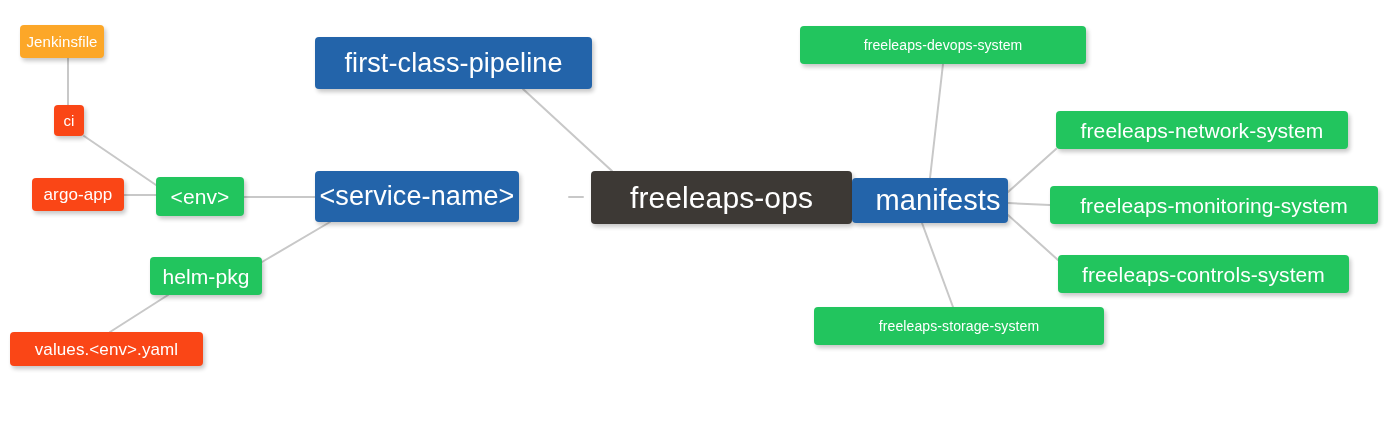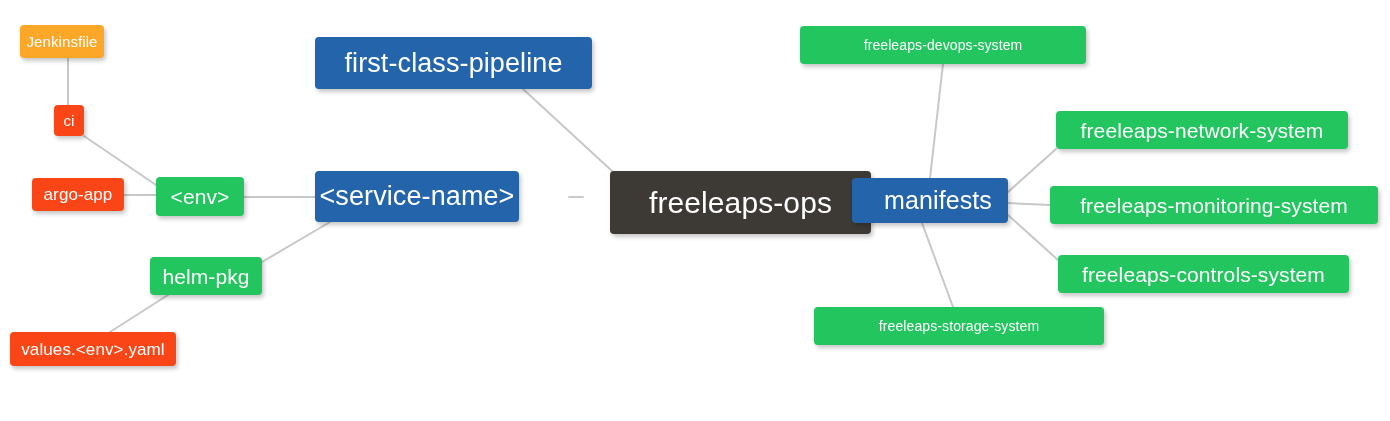--- a/index.html
+++ b/index.html
@@ -54,48 +54,48 @@
       <line x1="156" y1="195" x2="124" y2="195" stroke="#c8c8c8" stroke-width="2" stroke-linecap="round"></line>
       <line x1="68" y1="105" x2="68" y2="58" stroke="#c8c8c8" stroke-width="2" stroke-linecap="round"></line>
       <line x1="168" y1="295" x2="110" y2="332" stroke="#c8c8c8" stroke-width="2" stroke-linecap="round"></line>
       <line x1="930" y1="178" x2="943" y2="64" stroke="#c8c8c8" stroke-width="2" stroke-linecap="round"></line>
       <line x1="1008" y1="192" x2="1056" y2="149" stroke="#c8c8c8" stroke-width="2" stroke-linecap="round"></line>
       <line x1="1008" y1="203" x2="1050" y2="205" stroke="#c8c8c8" stroke-width="2" stroke-linecap="round"></line>
       <line x1="1008" y1="215" x2="1058" y2="260" stroke="#c8c8c8" stroke-width="2" stroke-linecap="round"></line>
       <line x1="922" y1="223" x2="953" y2="307" stroke="#c8c8c8" stroke-width="2" stroke-linecap="round"></line>
     </svg>
   <div id="node-layer">
-      <div class="node" style="left: 610px; top: 171px; width: 261px; height: 63px; background: rgb(61, 57, 53);">
+      <div class="node" style="left: 591px; top: 171px; width: 261px; height: 53px; background: rgb(61, 57, 53);">
         <span class="node-label" style="font-size: 30px;">freeleaps-ops</span>
       </div>
       <div class="node" style="left: 315px; top: 37px; width: 277px; height: 52px; background: rgb(35, 100, 170);">
         <span class="node-label" style="font-size: 27px;">first-class-pipeline</span>
       </div>
       <div class="node" style="left: 315px; top: 171px; width: 204px; height: 51px; background: rgb(35, 100, 170);">
         <span class="node-label" style="font-size: 27px;">&lt;service-name&gt;</span>
       </div>
       <div class="node" style="left: 852px; top: 178px; width: 156px; height: 45px; background: rgb(35, 100, 170);">
-        <span class="node-label" style="font-size: 25px; margin-left: 16px;">manifests</span>
+        <span class="node-label" style="font-size: 29px; margin-left: 16px;">manifests</span>
       </div>
       <div class="node" style="left: 156px; top: 177px; width: 88px; height: 39px; background: rgb(34, 197, 94);">
         <span class="node-label" style="font-size: 21px;">&lt;env&gt;</span>
       </div>
       <div class="node" style="left: 150px; top: 257px; width: 112px; height: 38px; background: rgb(34, 197, 94);">
         <span class="node-label" style="font-size: 21px;">helm-pkg</span>
       </div>
       <div class="node" style="left: 54px; top: 105px; width: 30px; height: 31px; background: rgb(250, 70, 22);">
         <span class="node-label" style="font-size: 15px;">ci</span>
       </div>
       <div class="node" style="left: 32px; top: 178px; width: 92px; height: 33px; background: rgb(250, 70, 22);">
         <span class="node-label" style="font-size: 17px;">argo-app</span>
       </div>
       <div class="node" style="left: 20px; top: 25px; width: 84px; height: 33px; background: rgb(252, 167, 40);">
         <span class="node-label" style="font-size: 15px;">Jenkinsfile</span>
       </div>
-      <div class="node" style="left: 10px; top: 332px; width: 166px; height: 34px; background: rgb(250, 70, 22);">
+      <div class="node" style="left: 10px; top: 332px; width: 193px; height: 34px; background: rgb(250, 70, 22);">
         <span class="node-label" style="font-size: 17px;">values.&lt;env&gt;.yaml</span>
       </div>
       <div class="node" style="left: 800px; top: 26px; width: 286px; height: 38px; background: rgb(34, 197, 94);">
         <span class="node-label" style="font-size: 14px;">freeleaps-devops-system</span>
       </div>
       <div class="node" style="left: 1056px; top: 111px; width: 292px; height: 38px; background: rgb(34, 197, 94);">
         <span class="node-label" style="font-size: 21px;">freeleaps-network-system</span>
       </div>
       <div class="node" style="left: 1050px; top: 186px; width: 328px; height: 38px; background: rgb(34, 197, 94);">
         <span class="node-label" style="font-size: 21px;">freeleaps-monitoring-system</span>

